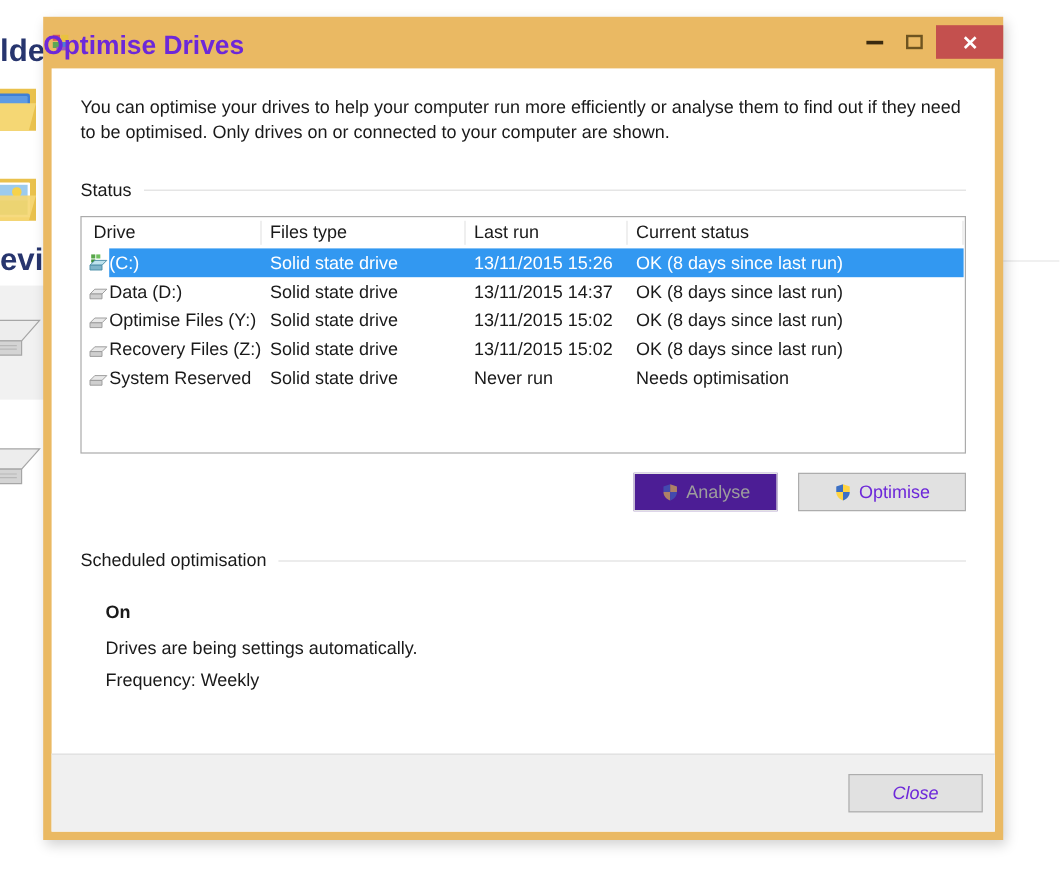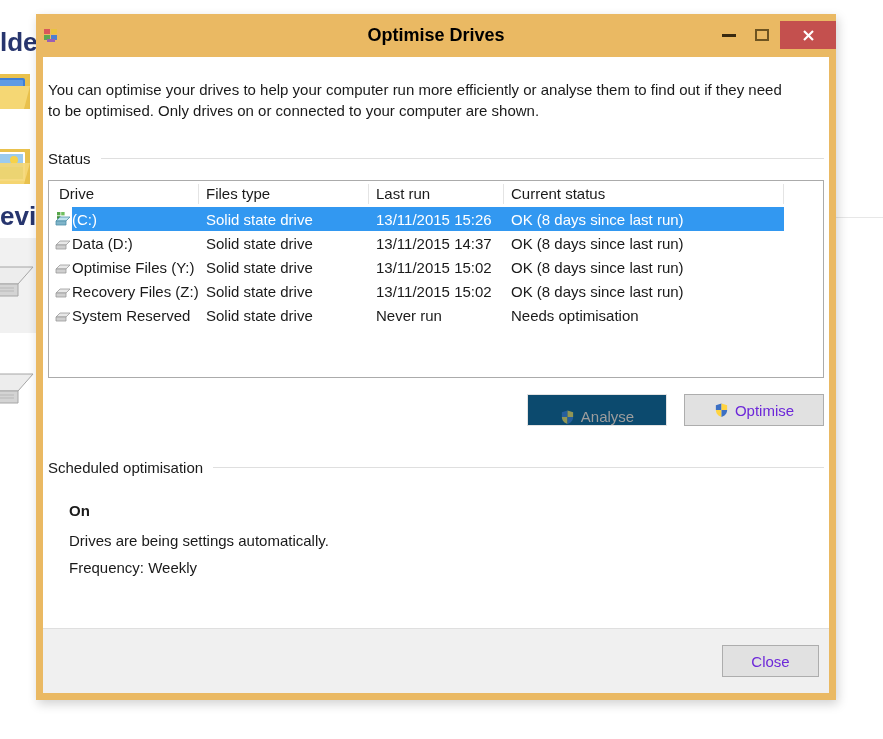--- a/index.html
+++ b/index.html
@@ -14,31 +14,31 @@
   .bg-heading.devices { top:201px; }
   .bg-icon { position:absolute; }
   .bg-tile { position:absolute; left:-42px; top:238px; width:80px; height:95px; background:#F1F1F1; }
   .bg-rule { position:absolute; left:836px; top:217px; width:47px; height:1px; background:#E7E7E7; }
 
   
   .dialog { position:absolute; left:36px; top:14px; width:800px; height:686px;
             background:#EAB963; box-shadow:2px 4px 10px rgba(0,0,0,0.18); }
   .titlebar { position:relative; height:43px; }
   .titlebar .app-icon { position:absolute; left:6px; top:13px; }
-  .titlebar .title { position:absolute; left:0; right:0; top:11px; text-align:center;
-                     font-size:18px; font-weight:bold; color:#000000; }
+  .titlebar .title { position:absolute; left:0; right:0; top:11px; text-align:left;
+                     font-size:22px; font-weight:bold; color:#6d28d9; }
   .caption { position:absolute; right:0; top:7px; height:28px; display:flex; align-items:center; }
   .cap-min { width:14px; height:3px; background:#3A2A10; margin-right:19px; cursor:pointer; }
   .cap-max { width:14px; height:12px; border:2px solid #6E5420; margin-right:11px; cursor:pointer; }
   .cap-close { width:56px; height:28px; background:#C4504E; display:flex; align-items:center;
                justify-content:center; cursor:pointer; }
 
   .win-body { position:absolute; left:7px; right:7px; top:43px; bottom:7px; background:#fff;
               display:flex; flex-direction:column; }
-  .content { flex:1; padding:0 5px; position:relative; font-size:15px; }
+  .content { flex:1; padding:0 24px; position:relative; font-size:15px; }
 
   .intro { margin-top:22px; width:748px; line-height:21px; }
 
   .group-header { display:flex; align-items:center; }
   .group-header.status { margin-top:29px; }
   .group-header.schedule { margin-top:33px; }
   .group-header .line { flex:1; height:1px; background:#DFDFDF; margin-left:10px; }
 
   
   .dtable { margin-top:13px; border:1px solid #ABABAB; height:198px; overflow:hidden; background:#fff; }
@@ -56,25 +56,25 @@
   .cell.c2 { width:170px; padding-left:7px; }
   .cell.c3 { width:135px; padding-left:7px; }
   .cell.c4 { width:280px; padding-left:7px; }
   .trow.selected .cells { background:#3298F1; color:#fff; }
 
   
   .action-row { display:flex; justify-content:flex-end; margin-top:16px; }
   .btn { display:flex; align-items:center; justify-content:center; gap:6px;
          background:#E1E1E1; border:1px solid #ADADAD; font-size:15px; color:#6d28d9;
          cursor:pointer; font-family:"Liberation Sans", sans-serif; }
-  .btn-analyse { width:140px; height:32px; background:#0c4a6e; border-color:#E3E3E3; color:#9D9D9D;align-items:flex-end; }
+  .btn-analyse { width:120px; height:32px; background:#4c1d95; border-color:#E3E3E3; color:#9D9D9D; }
   .btn-analyse .shield { opacity:0.55; }
   .btn-optimise { width:140px; height:32px; margin-left:17px; }
   .btn-change { position:absolute; right:5px; top:0; width:169px; height:32px; }
-  .btn-close { width:97px; height:32px; }
+  .btn-close { width:112px; height:32px;font-style:italic; }
 
   
   .sched { position:relative; margin-top:18px; }
   .sched .state { margin-left:21px; padding-top:8px; font-weight:bold; }
   .sched .desc { margin-left:21px; margin-top:13px; }
   .sched .freq { margin-left:21px; margin-top:10px; }
 
   
   .footer { height:65px; background:#F0F0F0; border-top:1px solid #DFDFDF;
             display:flex; align-items:center; justify-content:flex-end; padding-right:10px; }

